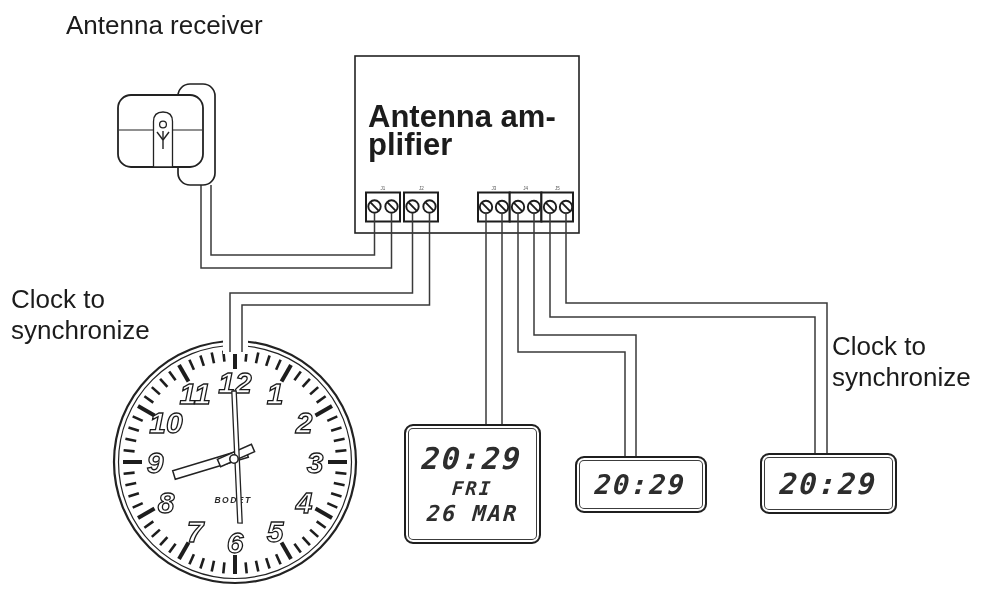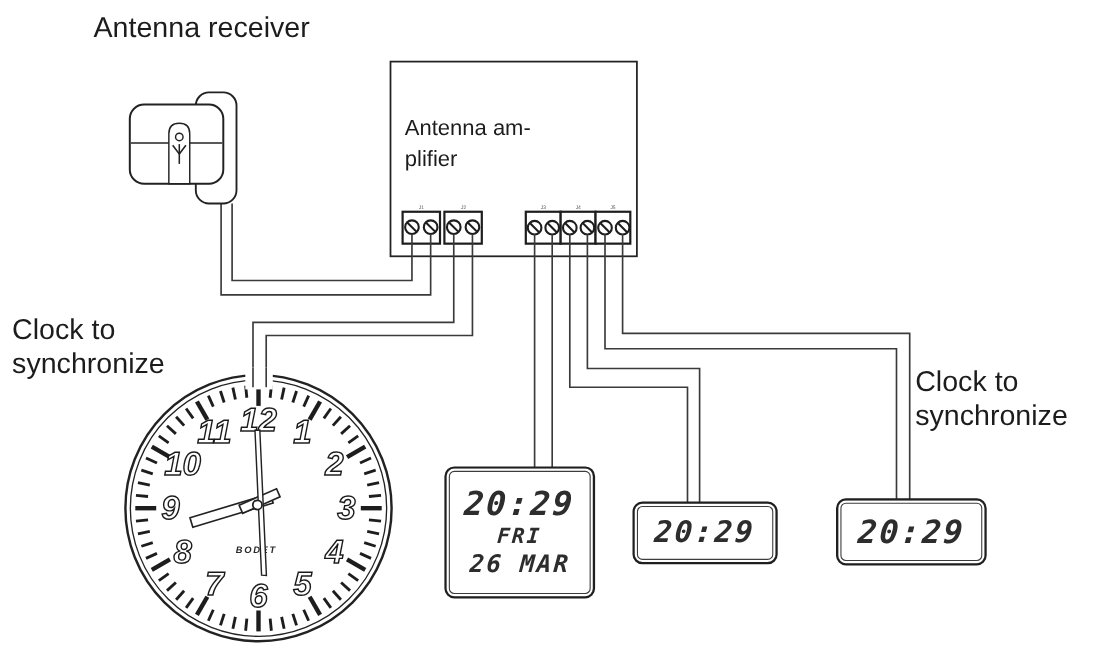--- a/index.html
+++ b/index.html
@@ -1,20 +1,20 @@
 <!DOCTYPE html>
 <html><head>
 <meta charset="utf-8">
 <style>
   html,body{margin:0;padding:0;background:#fff;}
   #stage{position:relative;width:1000px;height:591px;background:#fff;overflow:hidden;
          font-family:"Liberation Sans",sans-serif;color:#1c1c1c;}
   #wiresvg{position:absolute;left:0;top:0;}
   .lbl{position:absolute;font-size:26px;line-height:31px;color:#1c1c1c;white-space:pre;}
-  .lbl-amp{position:absolute;font-size:20px;line-height:28px;color:#1c1c1c;white-space:pre;}
+  .lbl-amp{position:absolute;font-size:31px;line-height:28px;color:#1c1c1c;white-space:pre;font-weight:bold;}
   .dclock{position:absolute;border:2px solid #1f1f1f;border-radius:9px;background:#fff;
           box-shadow:inset 0 0 0 2px #fff, inset 0 0 0 3px #3c3c3c;
           display:flex;flex-direction:column;align-items:center;justify-content:center;}
   .seg{font-family:"DejaVu Sans Mono",monospace;font-style:italic;font-weight:bold;
        color:#2d2d2d;letter-spacing:2px;transform:skewX(-4deg);}
   .seg-time-big{font-size:30px;line-height:34px;}
   .seg-day{font-size:19px;line-height:24px;}
   .seg-date{font-size:22px;line-height:27px;}
   .seg-time-mid{font-size:27px;}
   .seg-time-right{font-size:29px;}
@@ -203,21 +203,21 @@
       <circle cx="234" cy="459" r="4.2" fill="#fff" stroke="#222" stroke-width="1.6"></circle>
     </g>
 
     <rect x="223" y="334" width="25" height="20" fill="#fff"></rect>
     <g stroke="#3a3a3a" stroke-width="1.5">
       <line x1="230" y1="334" x2="230" y2="352"></line>
       <line x1="242" y1="334" x2="242" y2="352"></line>
     </g>
   </svg>
 
-  <div class="lbl" style="left:85px;top:10px;"><span>Antenna receiver</span><br></div>
+  <div class="lbl" style="left:66px;top:10px;"><span>Antenna receiver</span><br></div>
 
   <div class="lbl-amp" style="left:368px;top:103px;"><span>Antenna am-</span><br><span>plifier</span></div>
 
   <div class="lbl" style="left:11px;top:284px;"><span>Clock to</span><br><span>synchronize</span></div>
 
   <div class="lbl" style="left:832px;top:331px;"><span>Clock to</span><br><span>synchronize</span></div>
 
   <div class="dclock" style="left:404px;top:424px;width:133px;height:116px;">
     <div class="seg seg-time-big">20:29</div>
     <div class="seg seg-day">FRI</div>

